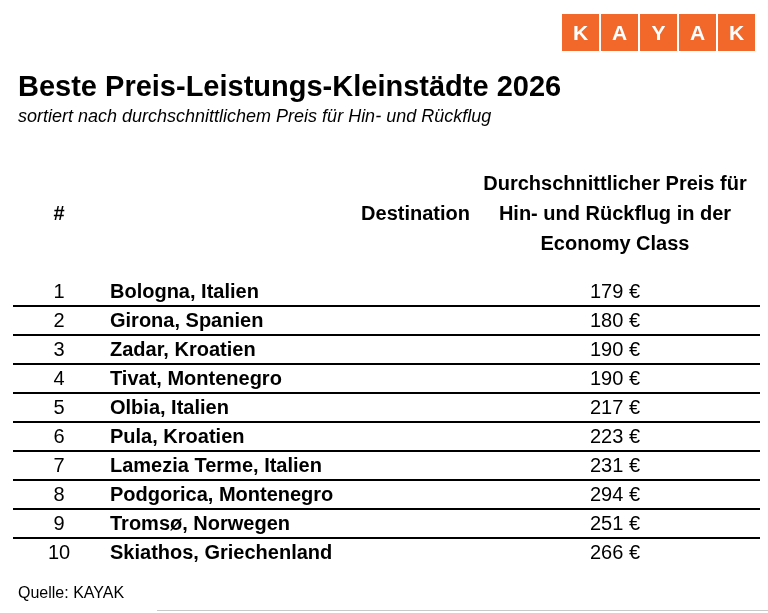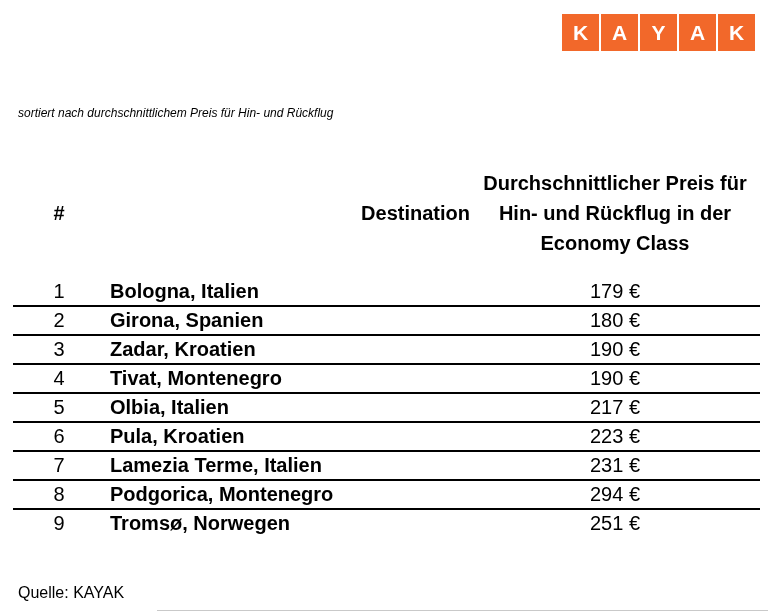--- a/index.html
+++ b/index.html
@@ -23,21 +23,21 @@
   }
 
   
   .title {
     position: absolute; left: 18px; top: 70px;
     font-size: 29px; font-weight: bold; white-space: nowrap;
     letter-spacing: 0px;
   }
   .subtitle {
     position: absolute; left: 18px; top: 106px;
-    font-size: 12px; font-style: italic; white-space: nowrap;
+    font-size: 18px; font-style: italic; white-space: nowrap;
   }
 
   
   table.ranking {
     position: absolute; left: 13px; top: 168px;
     width: 747px;
     border-collapse: collapse;
     table-layout: fixed;
     font-size: 20px;
   }
@@ -76,20 +76,21 @@
 <div class="page">
 
   <div class="logo" id="logo">
       <div class="tile" style="background: rgb(242, 104, 42); color: rgb(255, 255, 255);">K</div>
       <div class="tile" style="background: rgb(242, 104, 42); color: rgb(255, 255, 255);">A</div>
       <div class="tile" style="background: rgb(242, 104, 42); color: rgb(255, 255, 255);">Y</div>
       <div class="tile" style="background: rgb(242, 104, 42); color: rgb(255, 255, 255);">A</div>
       <div class="tile" style="background: rgb(242, 104, 42); color: rgb(255, 255, 255);">K</div>
     </div>
 
+  <div class="title">Beste Preis-Leistungs-Kleinstädte 2026</div>
   <div class="subtitle">sortiert nach durchschnittlichem Preis für Hin- und Rückflug</div>
 
   <table class="ranking">
     <colgroup>
       <col class="c-rank">
         <col class="c-dest">
         <col class="c-price">
     </colgroup>
     <thead>
       <tr class="head-row">
@@ -142,19 +143,24 @@
         <tr class="data-row">
           <td class="rank">8</td>
           <td class="dest">Podgorica, Montenegro</td>
           <td class="price">294 €</td>
         </tr>
         <tr class="data-row">
           <td class="rank">9</td>
           <td class="dest">Tromsø, Norwegen</td>
           <td class="price">251 €</td>
         </tr>
+        <tr class="data-row">
+          <td class="rank">10</td>
+          <td class="dest">Skiathos, Griechenland</td>
+          <td class="price">266 €</td>
+        </tr>
       </tbody>
   </table>
 
   <div class="source">Quelle: KAYAK</div>
   <div class="bottom-divider"></div>
 
 </div>
 
 </body></html>

